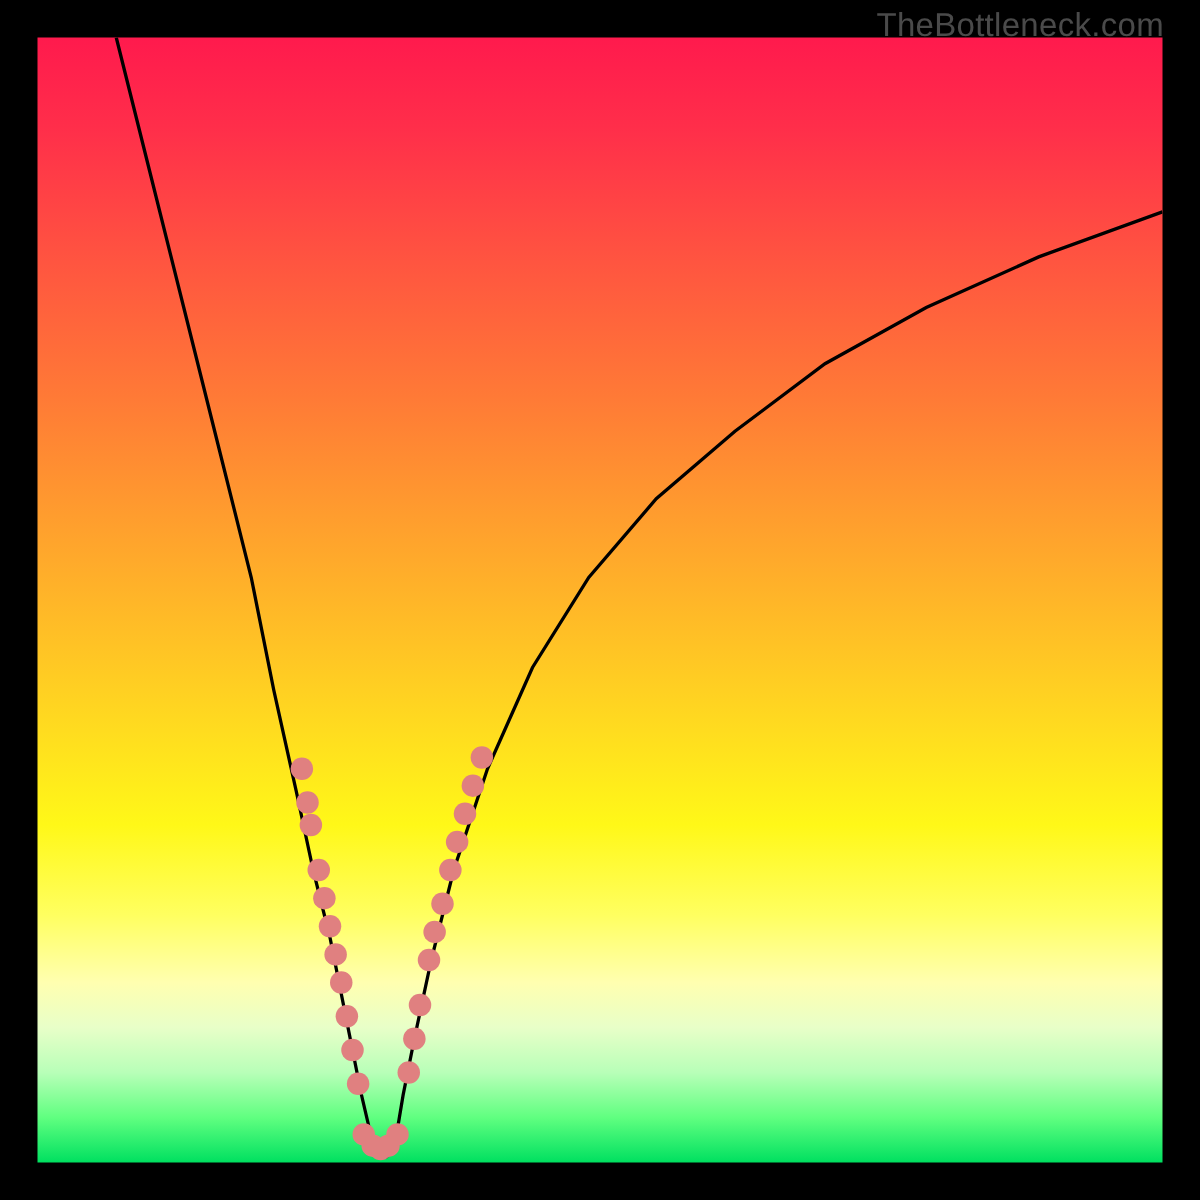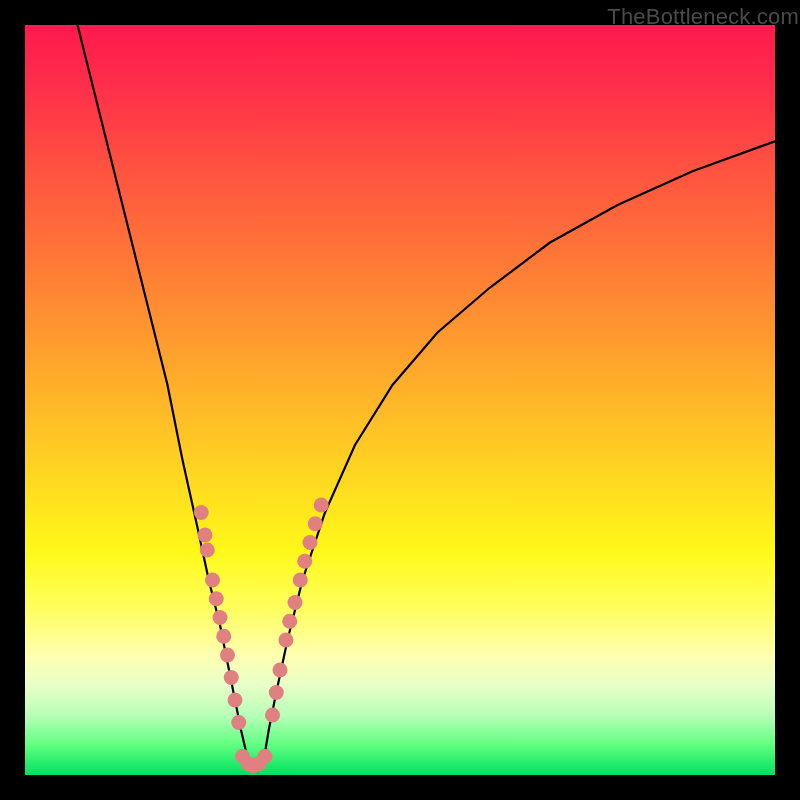--- a/index.html
+++ b/index.html
@@ -37,21 +37,21 @@
       #ffffb0 84%,
       #e8ffc8 88%,
       #b8ffb8 92%,
       #60ff80 96%,
       #00e060 100%
     );
   }
   .watermark {
     position: absolute;
     top: 4px;
-    right: 1px;
+    right: 24px;
     font-size: 22px;
     font-weight: 400;
     color: #4a4a4a;
     letter-spacing: 0.2px;
     z-index: 50;
   }
   svg.curve {
     position: absolute;
     left: 0;
     top: 0;

